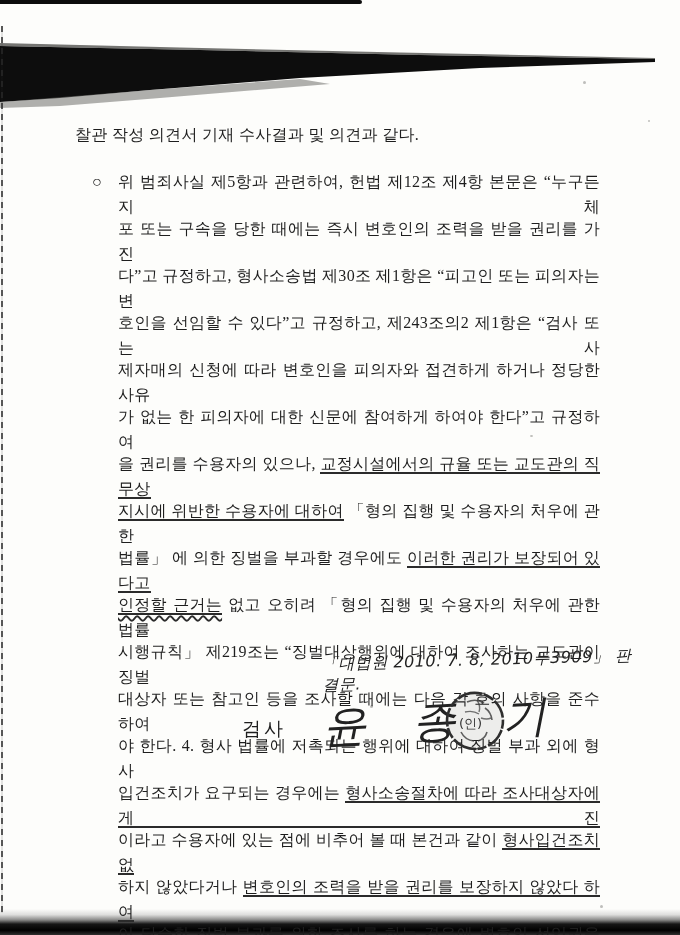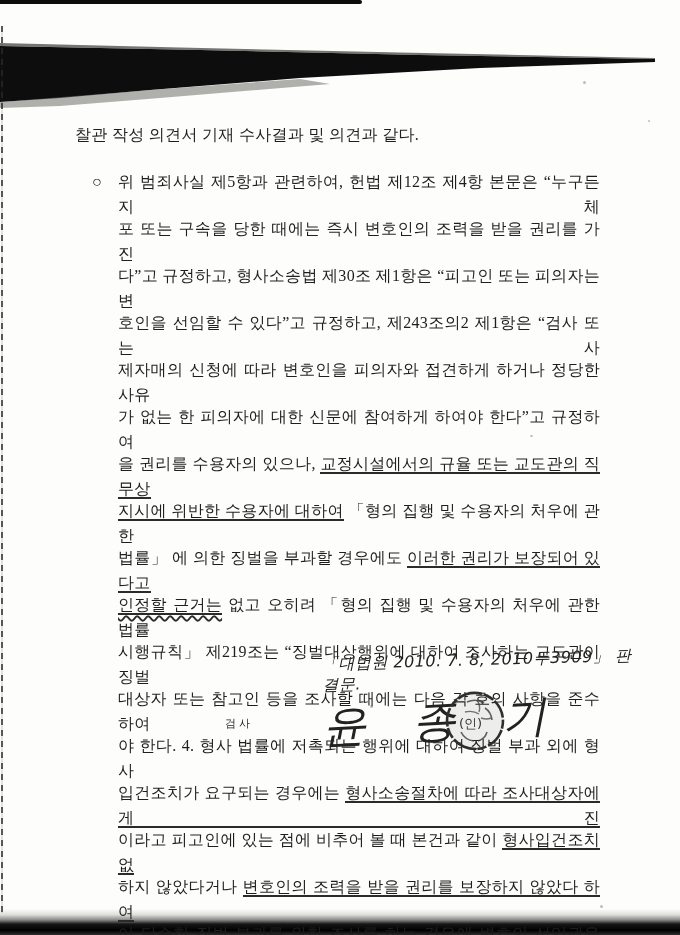--- a/index.html
+++ b/index.html
@@ -42,21 +42,21 @@
   .bullet-mark{position:absolute;left:-26px;top:0;letter-spacing:0;}
   .u{border-bottom:2px solid #2b2b2b;}
   .wavy{text-decoration:underline wavy #2b2b2b 1.5px;text-underline-offset:5px;}
 
   
   .hand{font-family:"DejaVu Sans",sans-serif;font-style:italic;color:#222;}
   .hand-note{
     position:absolute;left:322px;top:650px;width:320px;
     font-size:16px;transform:rotate(-1.6deg);letter-spacing:.5px;
   }
-  .sig-label{position:absolute;left:225px;top:716px;font-size:11px;letter-spacing:3px;}
+  .sig-label{position:absolute;left:242px;top:716px;font-size:19px;letter-spacing:3px;}
   .sig-name{
     position:absolute;left:322px;top:692px;font-size:44px;
     letter-spacing:16px;transform:rotate(-3deg);font-weight:500;
   }
   .seal{position:absolute;left:441px;top:688px;width:68px;height:68px;}
 </style>
 </head>
 <body>
 
 <div class="page">
@@ -84,21 +84,21 @@
       <div class="line body just"><span>제자매의 신청에 따라 변호인을 피의자와 접견하게 하거나 정당한 사유</span></div>
       <div class="line body just"><span>가 없는 한 피의자에 대한 신문에 참여하게 하여야 한다”고 규정하여</span></div>
       <div class="line body just"><span>을 권리를 수용자의 있으나, </span><span class="u">교정시설에서의 규율 또는 교도관의 직무상</span></div>
       <div class="line body just"><span class="u">지시에 위반한 수용자에 대하여</span><span> 「형의 집행 및 수용자의 처우에 관한</span></div>
       <div class="line body just"><span>법률」 에 의한 징벌을 부과할 경우에도 </span><span class="u">이러한 권리가 보장되어 있다고</span></div>
       <div class="line body just"><span class="u wavy">인정할 근거는</span><span> 없고 오히려 「형의 집행 및 수용자의 처우에 관한 법률</span></div>
       <div class="line body just"><span>시행규칙」 제219조는 “징벌대상행위에 대하여 조사하는 교도관이 징벌</span></div>
       <div class="line body just"><span>대상자 또는 참고인 등을 조사할 때에는 다음 각 호의 사항을 준수하여</span></div>
       <div class="line body just"><span>야 한다. 4. 형사 법률에 저촉되는 행위에 대하여 징벌 부과 외에 형사</span></div>
       <div class="line body just"><span>입건조치가 요구되는 경우에는 </span><span class="u">형사소송절차에 따라 조사대상자에게 진</span></div>
-      <div class="line body just"><span>이라고 피고인에 있는 점에 비추어 볼 때 본건과 같이 </span><span class="u">형사입건조치 없</span></div>
+      <div class="line body just"><span>이라고 수용자에 있는 점에 비추어 볼 때 본건과 같이 </span><span class="u">형사입건조치 없</span></div>
       <div class="line body just"><span>하지 않았다거나 </span><span class="u">변호인의 조력을 받을 권리를 보장하지 않았다 하여</span></div>
       <div class="line body just"><span class="u">이 단순한 징벌 부과를 위한 조사를 하는 경우에</span><span> 변호인 선임권을 고지</span></div>
       <div class="line body just"><span>직권남용권리행사방해죄등의 구성요건에 해당하는 위법한 행위가 있었</span></div>
       <div class="line body"><span>다고 보기 어렵다.</span></div>
     </div>
 
   <div class="hand hand-note">「대법원 2010. 7. 8, 2010두3909」 판결문.</div>
 
   <div class="sig-label">검사</div>
   <div class="hand sig-name">윤 종 기</div>

